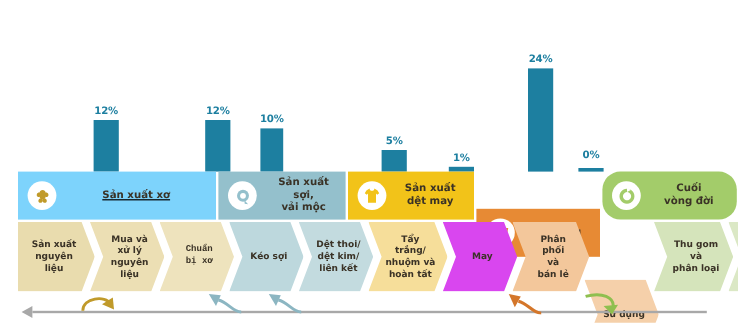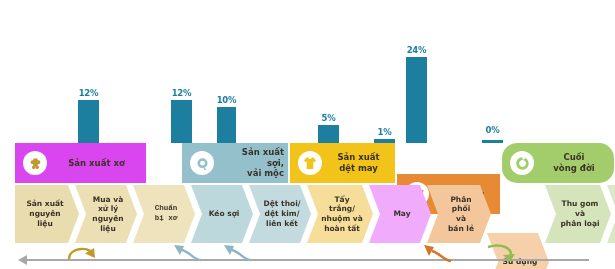--- a/index.html
+++ b/index.html
@@ -32,21 +32,21 @@
   .band-icon{
     width:24px;height:24px;border-radius:50%;
     background:#ffffff;flex:0 0 auto;margin-left:8px;
     display:flex;align-items:center;justify-content:center;
   }
   .band-icon svg{display:block;}
   .band-text{
     flex:1 1 auto;text-align:center;font-size:8.5px;font-weight:bold;
     color:#3a3226;line-height:1.25;padding:0 4px;
   }
-  .band-text.left{text-align:right;padding-left:8px;}
+  .band-text.left{text-align:center;padding-left:8px;}
 
   
   #chev{position:absolute;left:15px;top:185px;height:58px;width:585px;}
   .chev{
     position:absolute;top:0;height:58px;
     display:flex;align-items:center;justify-content:center;
     box-sizing:border-box;
     clip-path:polygon(0 0, calc(100% - 11px) 0, 100% 50%, calc(100% - 11px) 100%, 0 100%, 11px 50%);
   }
   .chev.first{
@@ -95,35 +95,35 @@
     <div class="bar-group" style="left:318px;width:21px;height:143px;">
       <div class="bar-label" style="bottom:20px;">5%</div>
       <div class="bar" style="height:18px;"></div>
     </div>
 
     <div class="bar-group" style="left:374px;width:21px;height:143px;">
       <div class="bar-label" style="bottom:6px;">1%</div>
       <div class="bar" style="height:4px;"></div>
     </div>
 
-    <div class="bar-group" style="left:406px;width:21px;height:143px;">
+    <div class="bar-group" style="left:440px;width:21px;height:143px;">
       <div class="bar-label" style="bottom:88px;">24%</div>
       <div class="bar" style="height:86px;"></div>
     </div>
 
     <div class="bar-group" style="left:482px;width:21px;height:143px;">
       <div class="bar-label" style="bottom:8px;">0%</div>
       <div class="bar" style="height:3px;"></div>
     </div>
 
   </div>
 
   <div id="band">
 
-    <div class="band-seg" style="left:0px;width:131px;background:#d946ef;">
+    <div class="band-seg" style="left:0px;width:165px;background:#7dd3fc;text-decoration:underline;">
       <span class="band-icon">
         <svg width="17" height="17" viewBox="0 0 24 24">
           <g fill="#c09a2a">
             <circle cx="12" cy="12" r="3.6"></circle>
             <path d="M12 4.6c1.9 0 3.4 1.2 3.4 2.7S13.9 10 12 10 8.6 8.8 8.6 7.3 10.1 4.6 12 4.6z"></path>
             <path d="M5.3 9.3c.6-1.4 2.2-2.1 3.6-1.5s2 2.1 1.4 3.5-2.2 2.1-3.6 1.5-2-2.1-1.4-3.5z"></path>
             <path d="M18.7 9.3c.6 1.4 0 2.9-1.4 3.5s-3-0.1-3.6-1.5 0-2.9 1.4-3.5 3 .1 3.6 1.5z"></path>
             <path d="M8 15.3c1.1-1.1 2.8-1.1 3.7-.1s.7 2.7-.4 3.8-2.8 1.1-3.7.1-.7-2.7.4-3.8z"></path>
             <path d="M16 15.3c1.1 1.1 1.3 2.8.4 3.8s-2.6 1-3.7-.1-1.3-2.8-.4-3.8 2.6-1 3.7.1z"></path>
           </g>
@@ -229,21 +229,21 @@
     </div>
 
     <div class="chev" style="left:234px;width:62px;background:#c3dbdf;">
       <span class="chev-label">
         <span>Dệt thoi/</span><br>
         <span>dệt kim/</span><br>
         <span>liên kết</span>
       </span>
     </div>
 
-    <div class="chev" style="left:354px;width:62px;background:#f0abfc;">
+    <div class="chev" style="left:354px;width:62px;background:#d946ef;">
       <span class="chev-label">
         <span>May</span>
       </span>
     </div>
 
     <div class="chev" style="left:412px;width:64px;background:#f3c79b;">
       <span class="chev-label">
         <span>Phân phối</span><br>
         <span>và</span><br>
         <span>bán lẻ</span>

